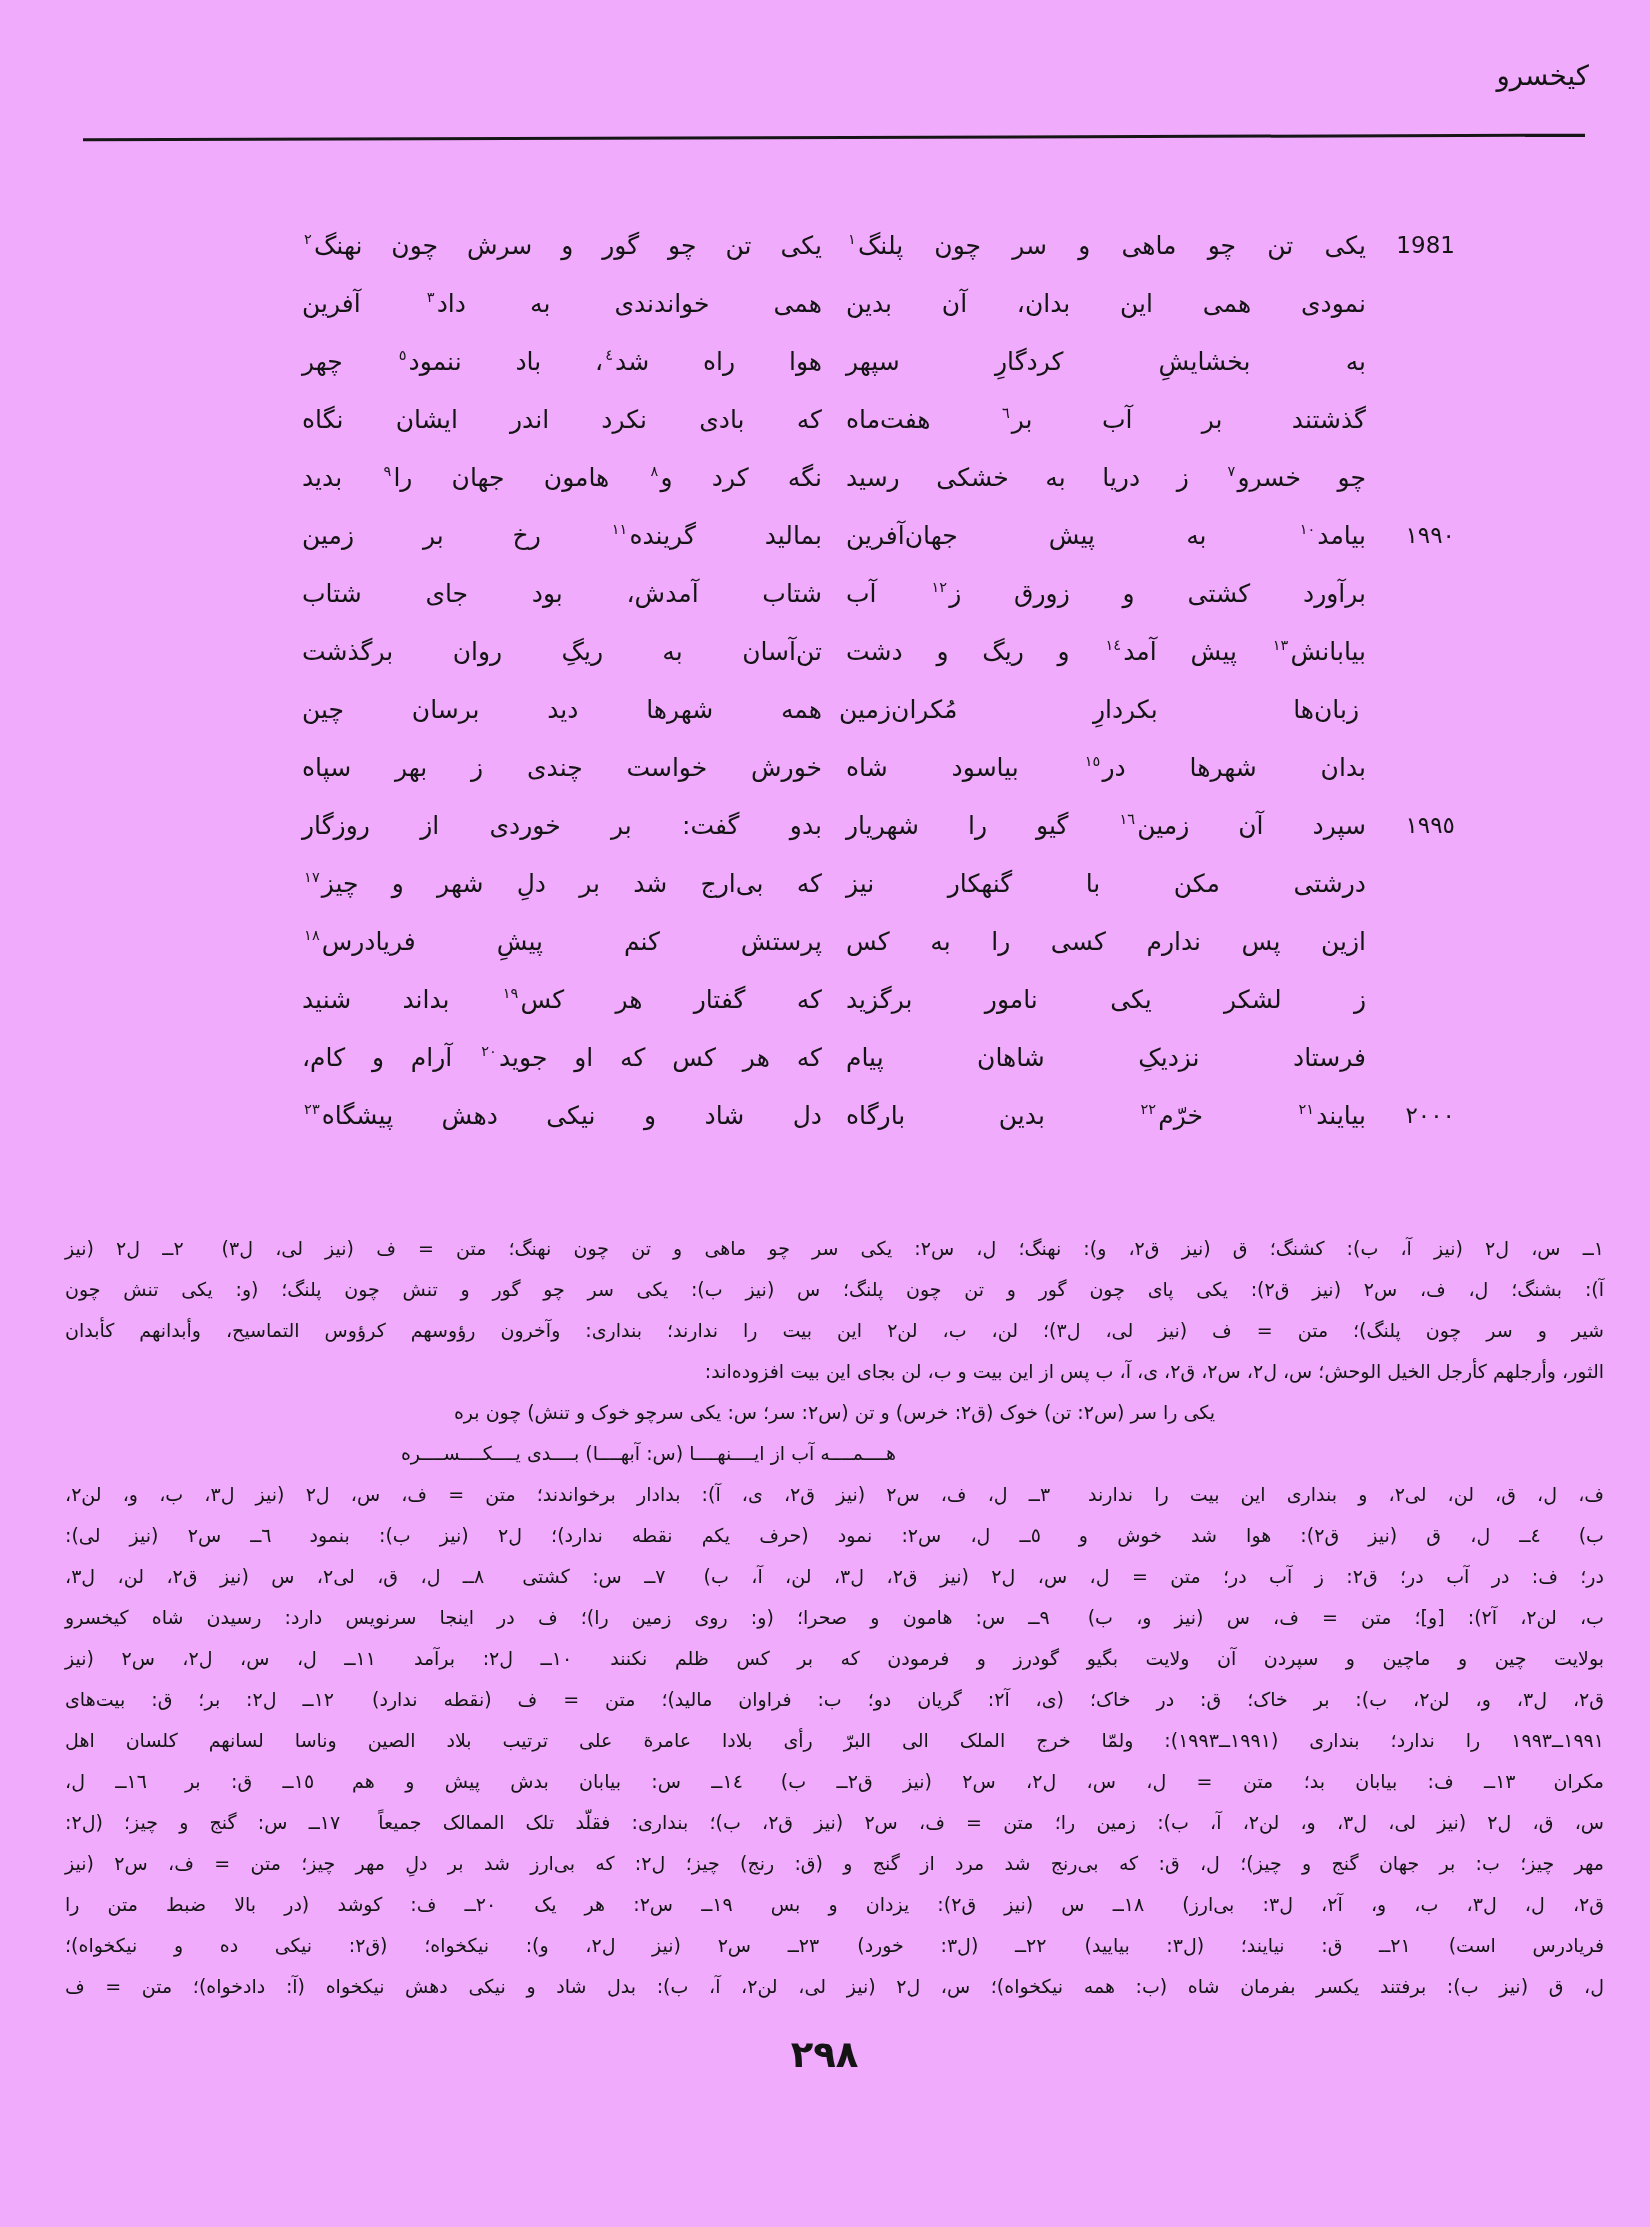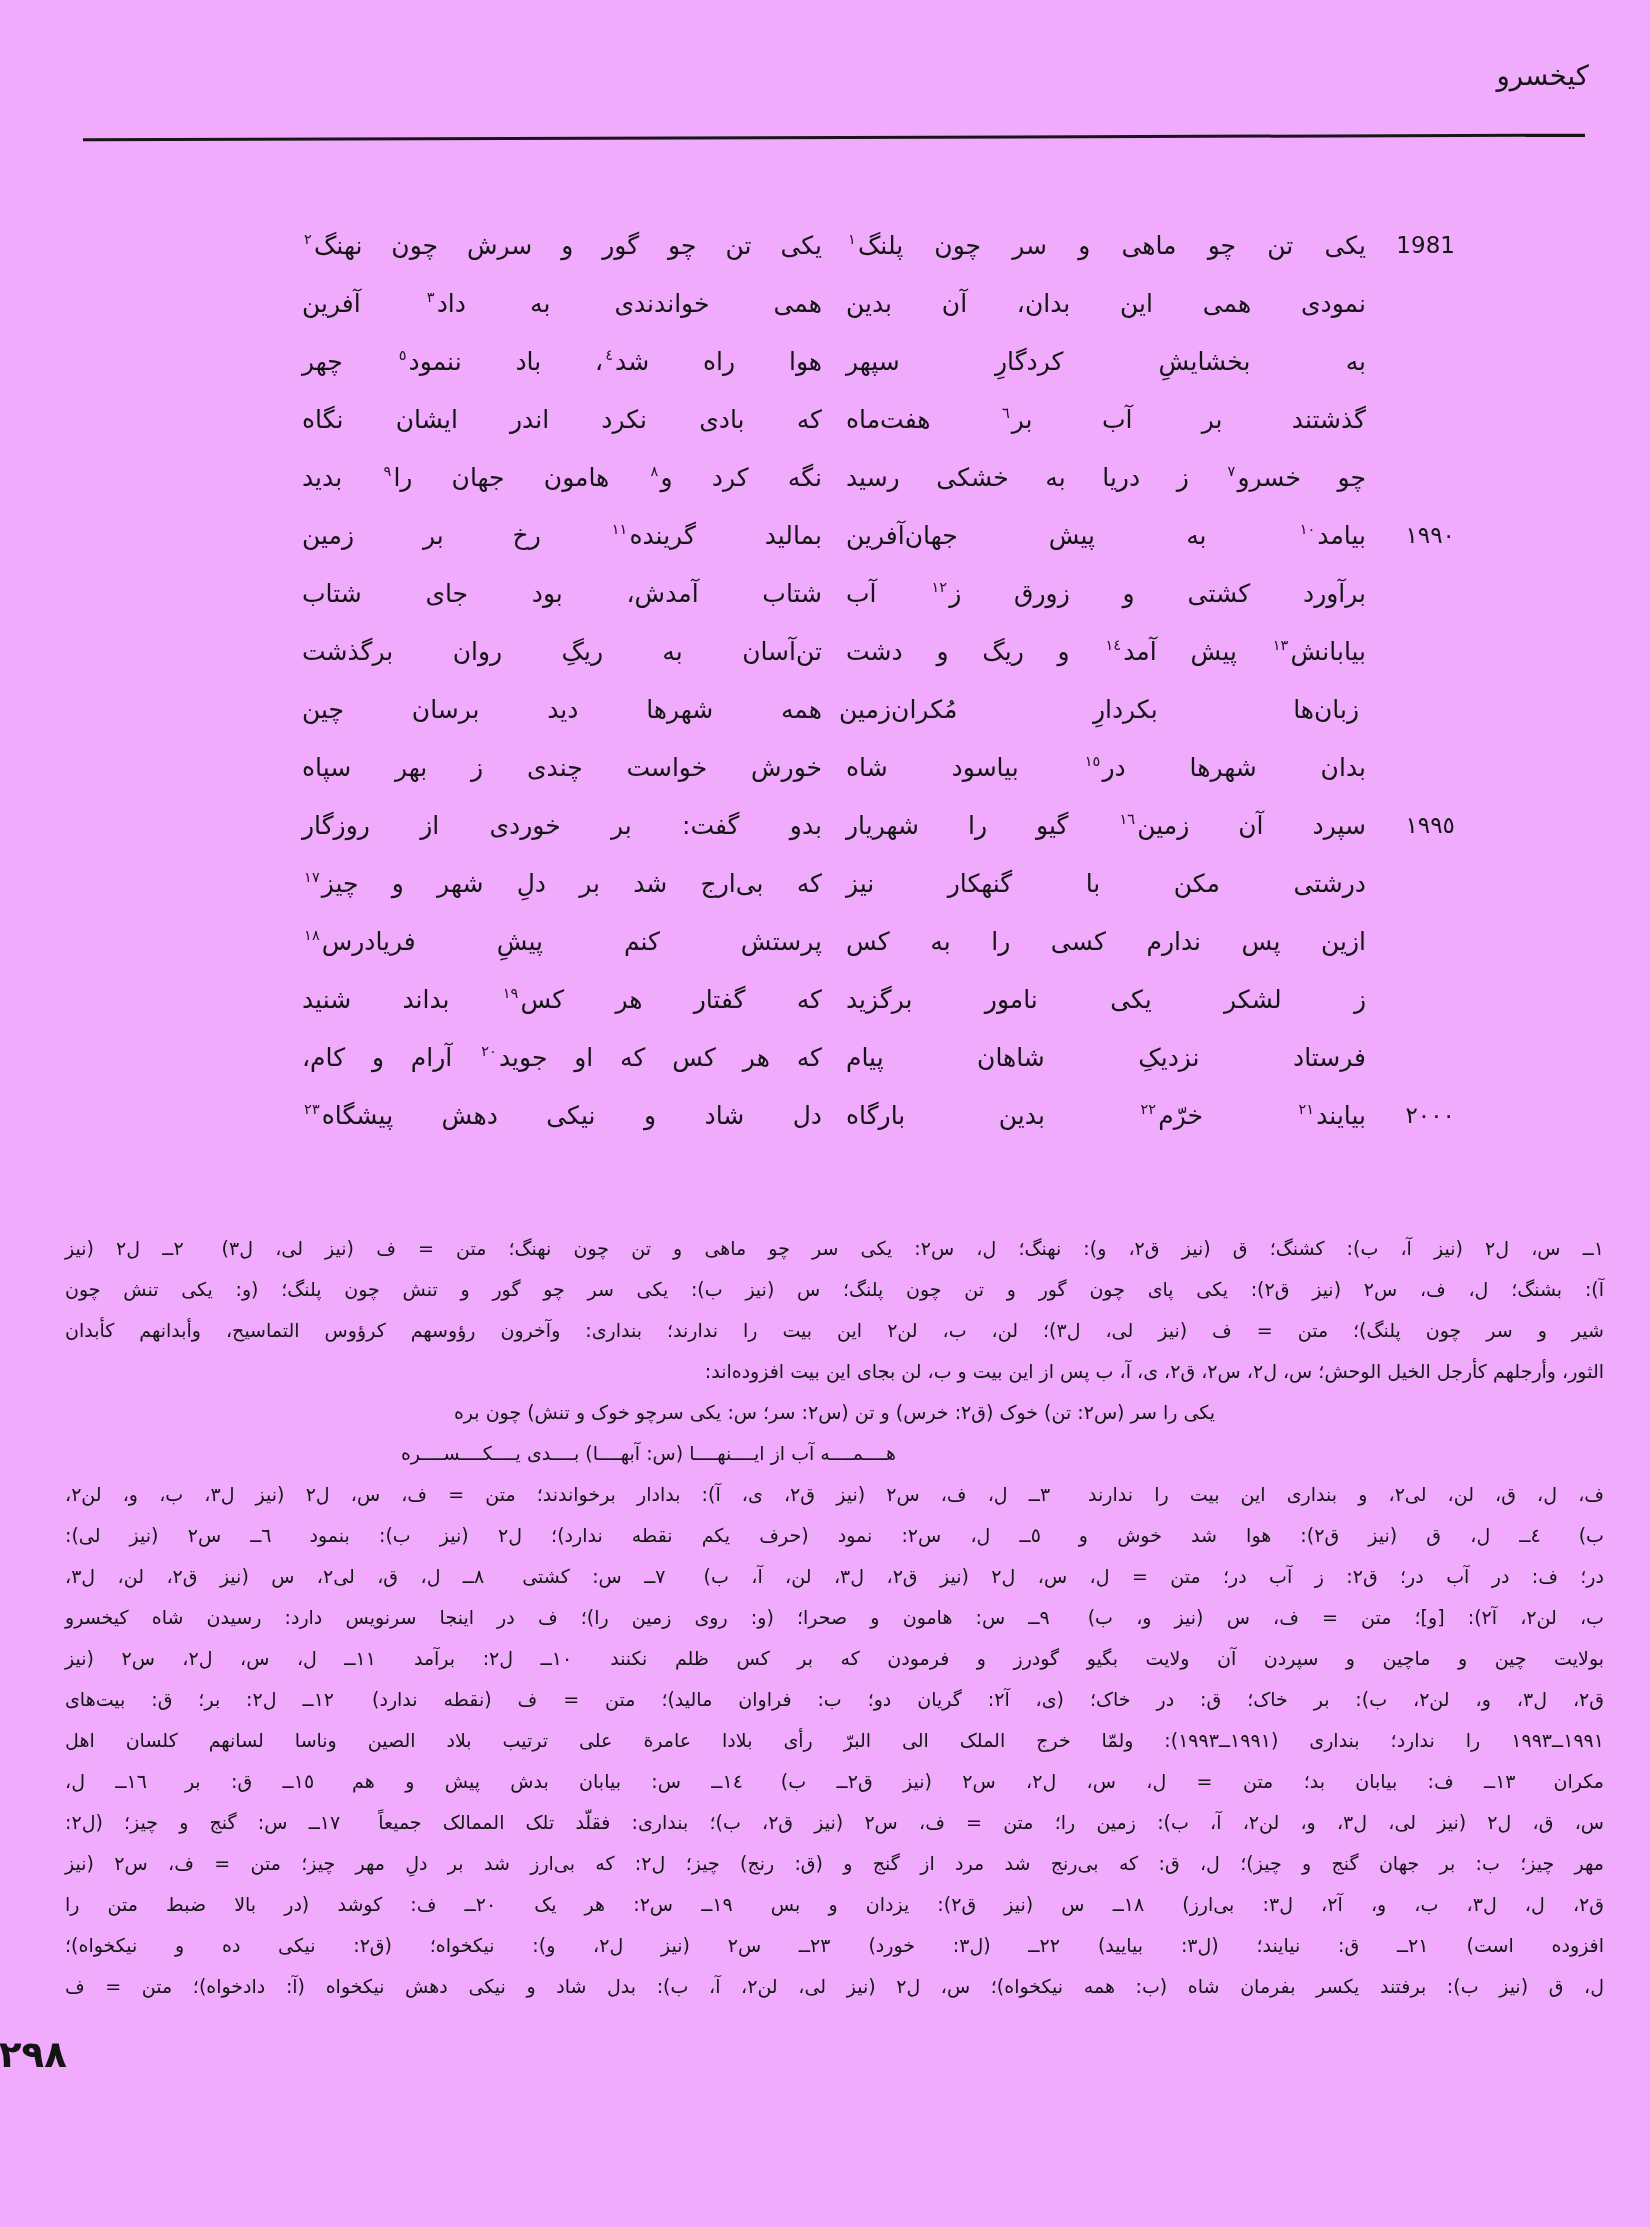--- a/index.html
+++ b/index.html
@@ -87,21 +87,21 @@
   }
   .fn-line.end { text-align-last: right; }
   .fn-line.center { text-align: center; text-align-last: center; }
   .fn-line.shift { padding-left: 0; padding-right: 372px; }
   
   .page-num {
     position: absolute;
     top: 2033px;
     left: 0;
     width: 100%;
-    text-align: left;
+    text-align: center;
     font-size: 37px;
     font-weight: bold;
     letter-spacing: 2.8px;
   }
 </style>
 </head>
 <body>
 
 <div class="page">
 
@@ -202,20 +202,20 @@
     <div class="fn-line">ب)  ٤ــ ل، ق (نیز ق٢): هوا شد خوش و  ٥ــ ل، س٢: نمود (حرف یکم نقطه ندارد)؛ ل٢ (نیز ب): بنمود  ٦ــ س٢ (نیز لی):</div>
     <div class="fn-line">در؛ ف: در آب در؛ ق٢: ز آب در؛ متن = ل، س، ل٢ (نیز ق٢، ل٣، لن، آ، ب)  ٧ــ س: کشتی  ٨ــ ل، ق، لی٢، س (نیز ق٢، لن، ل٣،</div>
     <div class="fn-line">ب، لن٢، آ٢): [و]؛ متن = ف، س (نیز و، ب)  ٩ــ س: هامون و صحرا؛ (و: روی زمین را)؛ ف در اینجا سرنویس دارد: رسیدن شاه کیخسرو</div>
     <div class="fn-line">بولایت چین و ماچین و سپردن آن ولایت بگیو گودرز و فرمودن که بر کس ظلم نکنند  ١٠ــ ل٢: برآمد  ١١ــ ل، س، ل٢، س٢ (نیز</div>
     <div class="fn-line">ق٢، ل٣، و، لن٢، ب): بر خاک؛ ق: در خاک؛ (ی، آ٢: گریان دو؛ ب: فراوان مالید)؛ متن = ف (نقطه ندارد)  ١٢ــ ل٢: بر؛ ق: بیت‌های</div>
     <div class="fn-line">١٩٩١ــ١٩٩٣ را ندارد؛ بنداری (١٩٩١ــ١٩٩٣): ولمّا خرج الملک الی البرّ رأی بلادا عامرة علی ترتیب بلاد الصین وناسا لسانهم کلسان اهل</div>
     <div class="fn-line">مکران  ١٣ــ ف: بیابان بد؛ متن = ل، س، ل٢، س٢ (نیز ق٢ــ ب)  ١٤ــ س: بیابان بدش پیش و هم  ١٥ــ ق: بر  ١٦ــ ل،</div>
     <div class="fn-line">س، ق، ل٢ (نیز لی، ل٣، و، لن٢، آ، ب): زمین را؛ متن = ف، س٢ (نیز ق٢، ب)؛ بنداری: فقلّد تلک الممالک جمیعاً  ١٧ــ س: گنج و چیز؛ (ل٢:</div>
     <div class="fn-line">مهر چیز؛ ب: بر جهان گنج و چیز)؛ ل، ق: که بی‌رنج شد مرد از گنج و (ق: رنج) چیز؛ ل٢: که بی‌ارز شد بر دلِ مهر چیز؛ متن = ف، س٢ (نیز</div>
     <div class="fn-line">ق٢، ل، ل٣، ب، و، آ٢، ل٣: بی‌ارز)  ١٨ــ س (نیز ق٢): یزدان و بس  ١٩ــ س٢: هر یک  ٢٠ــ ف: کوشد (در بالا ضبط متن را</div>
-    <div class="fn-line">افزوده است)  ٢١ــ ق: نیایند؛ (ل٣: بیایید)  ٢٢ــ (ل٣: خورد)  ٢٣ــ س٢ (نیز ل٢، و): نیکخواه؛ (ق٢: نیکی ده و نیکخواه)؛</div>
+    <div class="fn-line">فریادرس است)  ٢١ــ ق: نیایند؛ (ل٣: بیایید)  ٢٢ــ (ل٣: خورد)  ٢٣ــ س٢ (نیز ل٢، و): نیکخواه؛ (ق٢: نیکی ده و نیکخواه)؛</div>
     <div class="fn-line">ل، ق (نیز ب): برفتند یکسر بفرمان شاه (ب: همه نیکخواه)؛ س، ل٢ (نیز لی، لن٢، آ، ب): بدل شاد و نیکی دهش نیکخواه (آ: دادخواه)؛ متن = ف</div>
   </section>
 
   <div class="page-num">٢٩٨</div>
 
 </div>
 
 
 </body></html>

